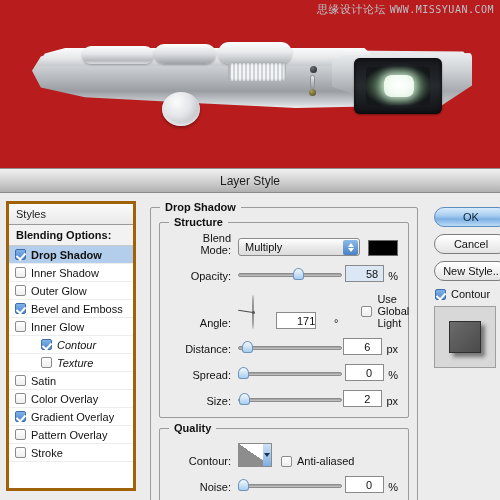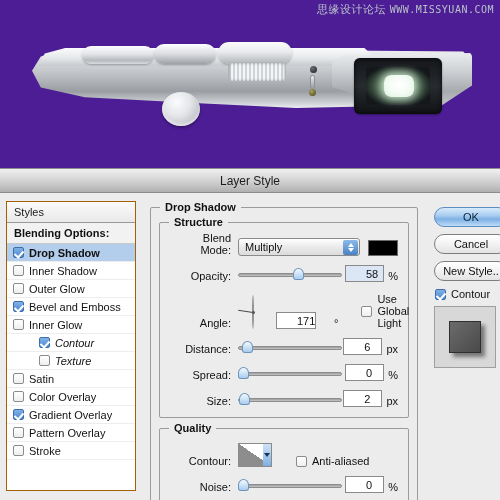--- a/index.html
+++ b/index.html
@@ -15,21 +15,21 @@
   .watermark {
     position: absolute; top: 2px; right: 6px;
     font-size: 11px; color: #b9c0c8;
     letter-spacing: .5px; white-space: nowrap;
   }
   .watermark .wm-url { font-family: "DejaVu Sans Mono", monospace; font-size: 10px; }
 
   
   .photo-area {
     position: absolute; left: 0; top: 0; width: 500px; height: 168px;
-    background: #4c1d95; overflow: hidden; text-decoration: underline;
+    background: #b91c1c; overflow: hidden; text-decoration: underline;
   }
   .camera { position: absolute; left: 32px; top: 30px; width: 440px; height: 110px; }
 
   .cam-body {
     position: absolute; left: 0; top: 18px; width: 440px; height: 60px;
     background: linear-gradient(180deg,#f2f3f5 0%,#dcdee1 18%,#b9bcc0 48%,#9a9da2 72%,#cfd2d6 92%,#eceef0 100%);
     border-radius: 10px 6px 4px 10px;
     box-shadow: 0 1px 3px rgba(0,0,0,.18);
     clip-path: polygon(0% 38%, 2% 14%, 6% 4%, 36% 0%, 38% 2%, 98% 6%, 100% 22%, 100% 62%, 86% 96%, 60% 100%, 38% 92%, 12% 82%, 2% 66%);
   }
@@ -113,21 +113,21 @@
     background: linear-gradient(180deg,#f0f0f0 0%,#e0e0e0 28%,#c6c6c6 70%,#b0b0b0 100%);
     border-bottom: 1px solid #8b8b8b;
     display: flex; align-items: center; justify-content: center;
   }
   .titlebar .title { font-size: 12px; color: #1c1c1c; }
   .dialog-body { position: relative; height: 308px; padding: 8px 0 0 0; }
 
   
   .styles-panel {
     position: absolute; left: 6px; top: 8px; width: 130px; height: 290px;
-    background: #ffffff; border: 1px solid #a16207;
+    background: #ffffff; border: 3px solid #a16207;
     display: flex; flex-direction: column;
   }
   .styles-head {
     height: 21px; line-height: 21px; padding-left: 7px;
     font-size: 11px; color: #1a1a1a;
     background: linear-gradient(180deg,#fbfbfb,#e9e9e9);
     border-bottom: 1px solid #9a9a9a;
   }
   .blending-row {
     height: 21px; line-height: 21px; padding-left: 7px;
@@ -461,21 +461,21 @@
             <span class="legend">Quality</span>
 
             <div class="row" style="height:26px">
               <span class="lab">Contour:</span>
               <div class="contour-swatch">
                 <span class="tri"></span>
                 <span class="arrowbar">
                     <i></i>
                   </span>
               </div>
-              <span class="inline-check" style="margin-left:15px">
+              <span class="inline-check" style="margin-left:0">
                 <span class="cb"></span>
                 <span>Anti-aliased</span>
               </span>
             </div>
 
             <div class="row" style="margin-bottom:0">
               <span class="lab">Noise:</span>
               <div class="slider">
                 <div class="track"></div>
                 <div class="knob" style="left:0px"></div>

